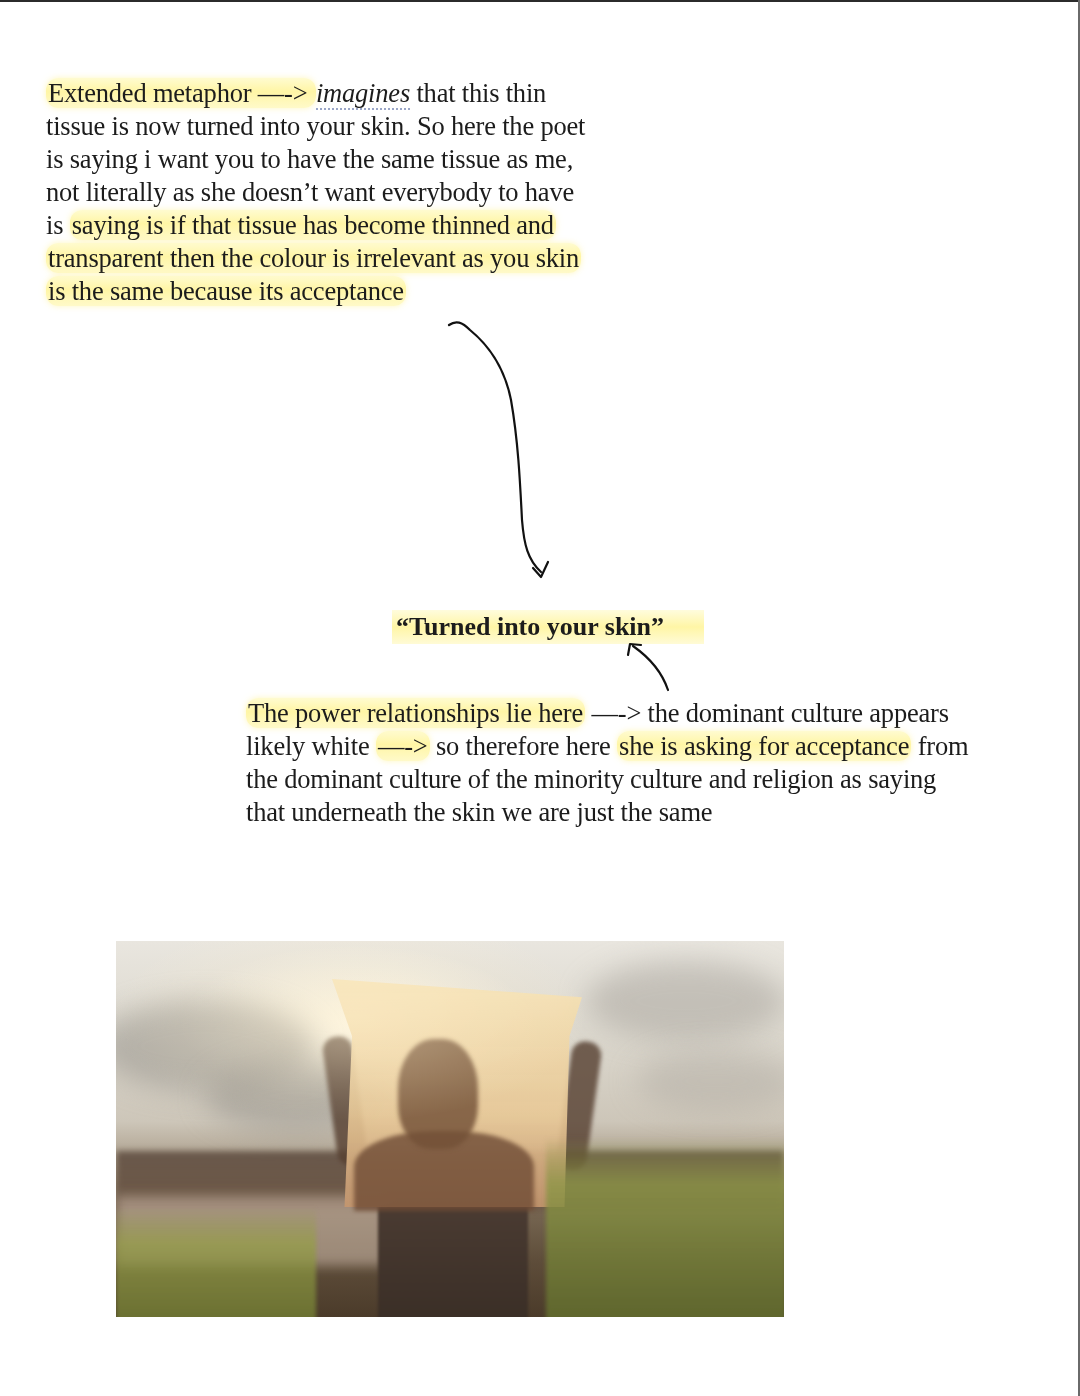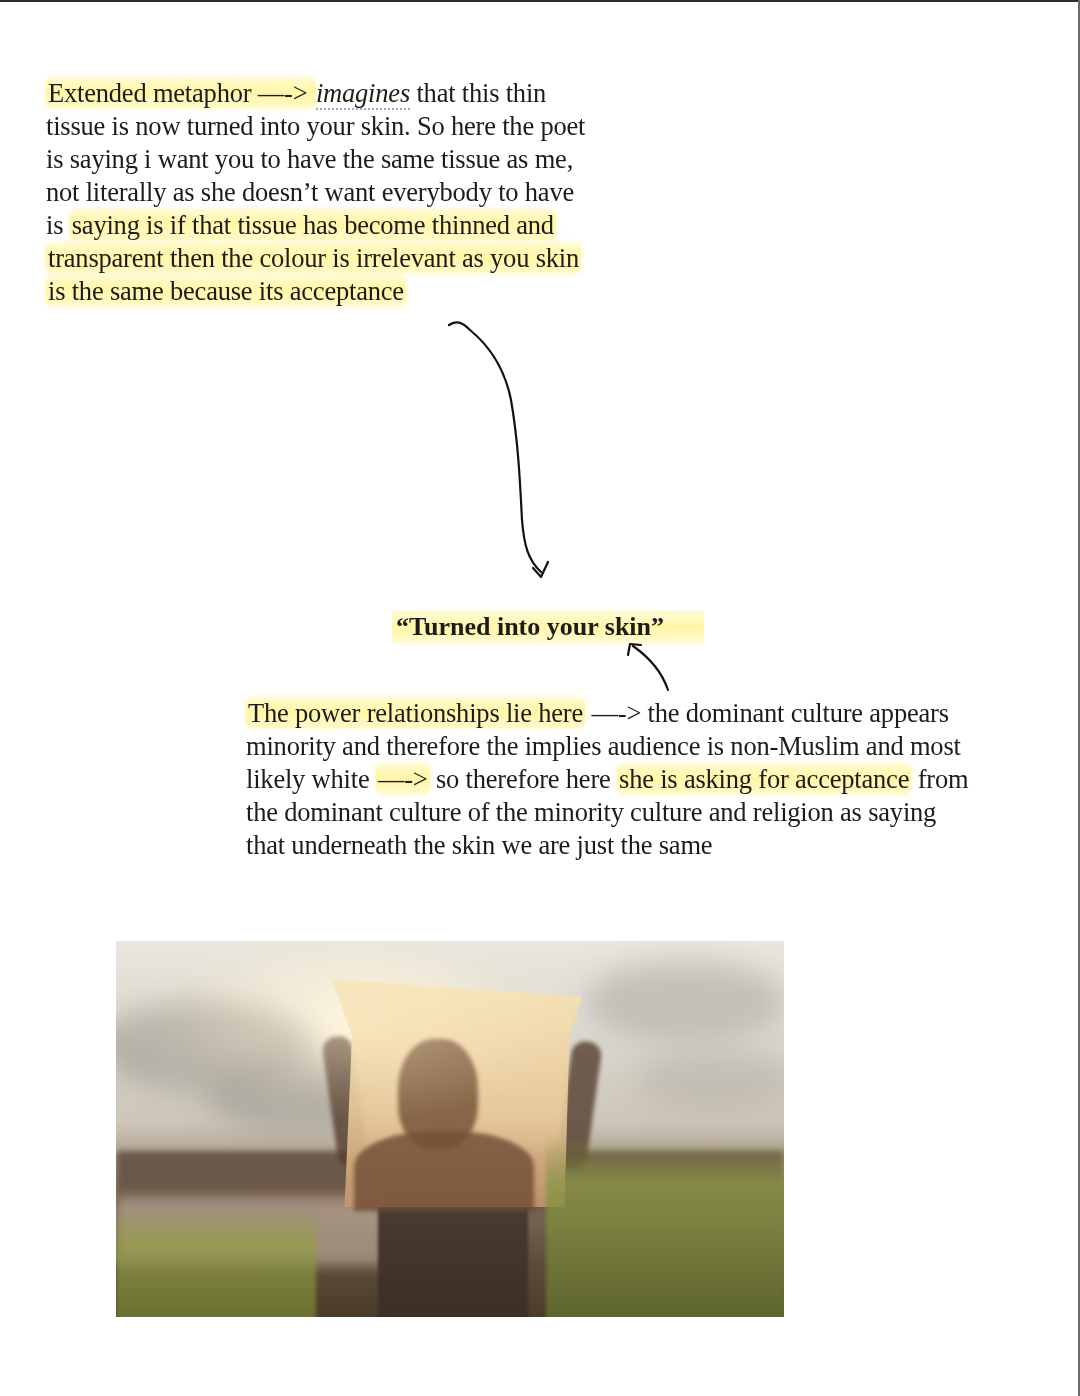--- a/index.html
+++ b/index.html
@@ -32,21 +32,21 @@
       font-size: 26.5px;
       line-height: 33px;
       letter-spacing: -0.2px;
       white-space: nowrap;
     }
     .para1 { left: 46px; top: 77px; }
     .para2 { left: 246px; top: 697px; font-family: Liberation Serif, serif; }
     .line { display: block; height: 33px; }
     .hl {
       background: linear-gradient(180deg, rgba(255,248,170,0.55) 0%, rgba(255,244,150,0.85) 45%, rgba(255,246,165,0.6) 100%);
-      border-radius: 6px;
+      border-radius: 12px;
       box-shadow: 0 0 6px rgba(255,240,140,0.55);
       padding: 0 2px;
     }
     .dotted {
       border-bottom: 2px dotted #9aa6c8;
       font-style: italic;
     }
     .quote {
       position: absolute;
       left: 396px;
@@ -160,21 +160,20 @@
   <span class="line">not literally as she doesn’t want everybody to have</span>
   <span class="line"><span>is </span><span class="hl">saying is if that tissue has become thinned and</span></span>
   <span class="line"><span class="hl">transparent then the colour is irrelevant as you skin</span></span>
   <span class="line"><span class="hl">is the same because its acceptance</span></span>
 </div>
 
 <div class="quote">“Turned into your skin”</div>
 
 <div class="para para2">
   <span class="line"><span class="hl">The power relationships lie here</span><span> —-&gt; the dominant culture appears</span></span>
-  <span class="line">minority and therefore the implies audience is non-Muslim and most</span>
   <span class="line"><span>likely white </span><span class="hl">—-&gt;</span><span> so therefore here </span><span class="hl">she is asking for acceptance</span><span> from</span></span>
   <span class="line">the dominant culture of the minority culture and religion as saying</span>
   <span class="line">that underneath the skin we are just the same</span>
 </div>
 
 <svg class="annot" viewBox="0 0 1080 1396">
   <g fill="none" stroke="#111" stroke-width="2.2" stroke-linecap="round" stroke-linejoin="round">
     <path d="M449 325 C 456 320, 462 322, 470 330 C 492 348, 505 370, 511 400 C 518 440, 520 480, 522 520 C 524 545, 528 560, 541 572"></path>
     <path d="M533 568 L 541 577 L 548 562"></path>
   </g>

